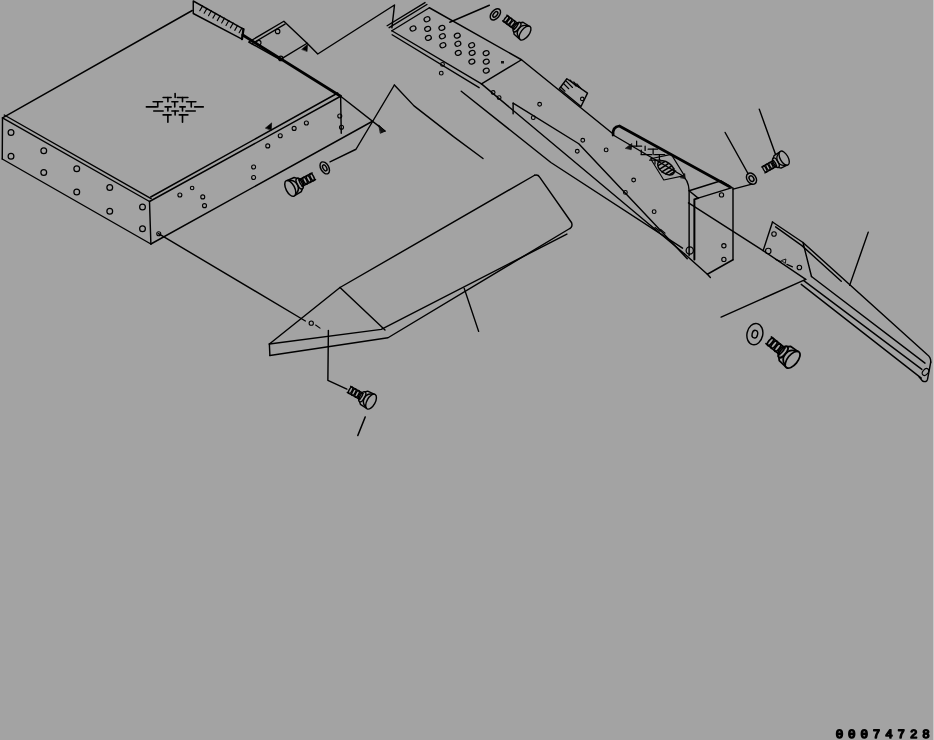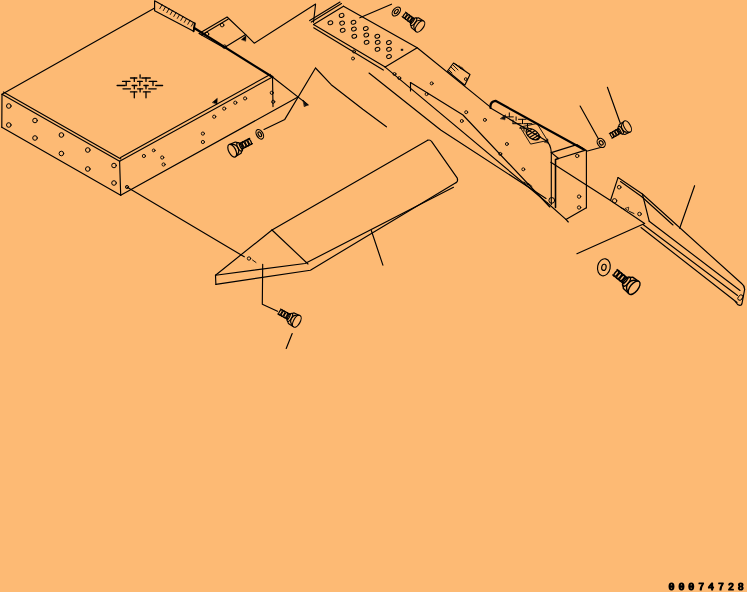--- a/index.html
+++ b/index.html
@@ -1,16 +1,16 @@
 <!DOCTYPE html>
 <html><head>
 <meta charset="utf-8">
 <style>
 html,body{margin:0;padding:0;background:#fff;}
-#wrap{position:relative;width:747px;height:592px;background:#fdba74;overflow:hidden;}
+#wrap{position:relative;width:747px;height:592px;background:#a3a3a3;overflow:hidden;}
 svg{position:absolute;left:0;top:0;}
 .t{font-family:"Liberation Mono",monospace;font-size:10px;fill:#000;letter-spacing:3.9px;-webkit-font-smoothing:antialiased;}
 </style>
 </head>
 <body>
 <div id="wrap">
 <svg width="747" height="592" viewBox="0 0 747 592" fill="none" stroke="#000" stroke-width="1.15" stroke-linecap="round" stroke-linejoin="round">
 <defs>
  <g id="bolt">
 

